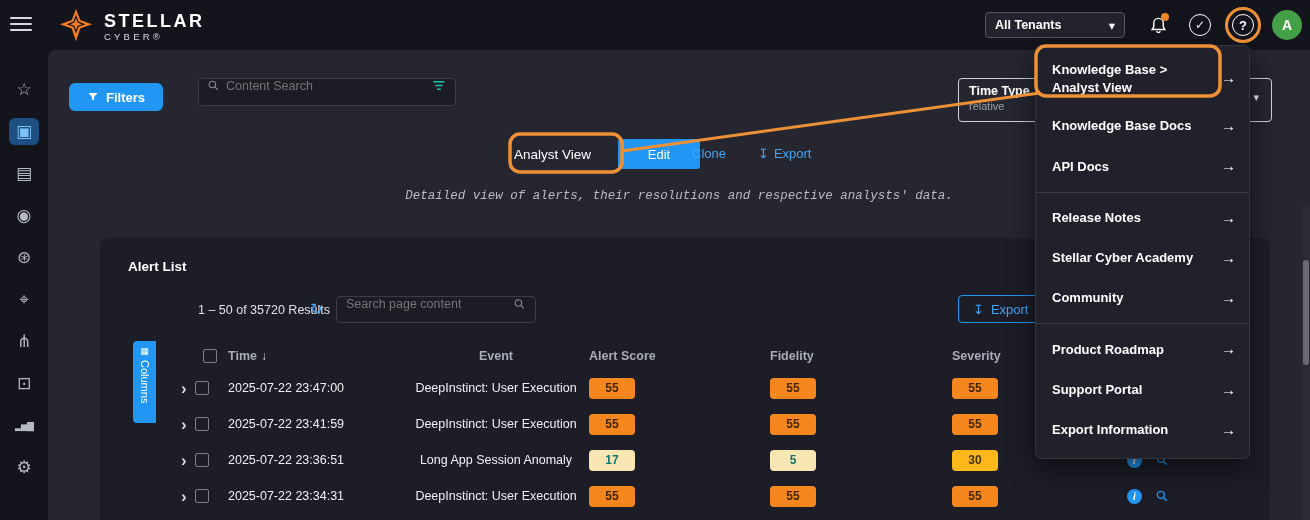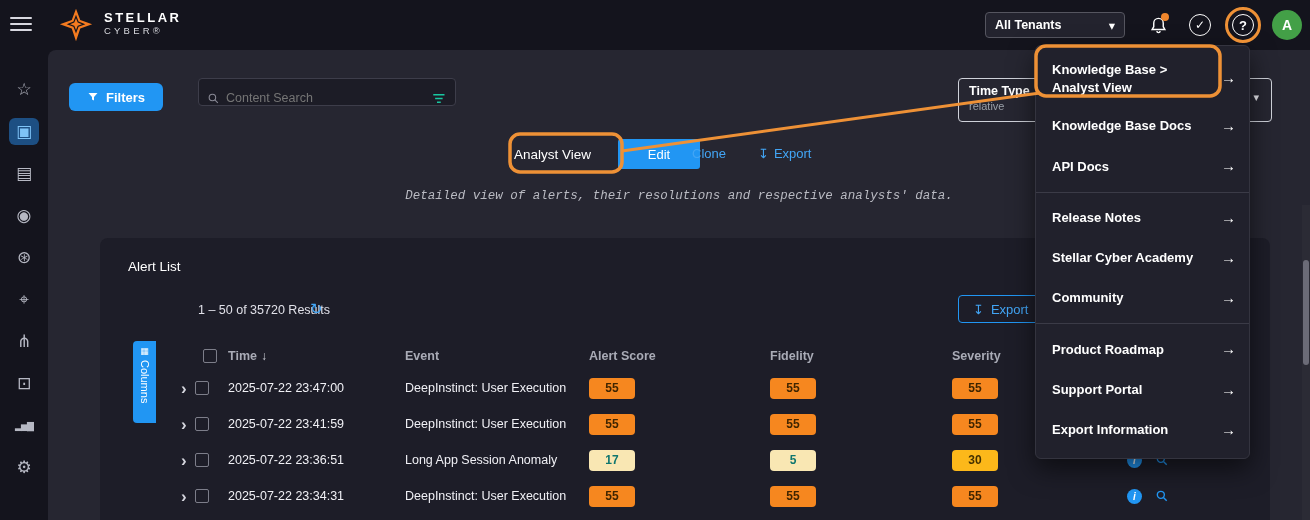--- a/index.html
+++ b/index.html
@@ -5,21 +5,21 @@
   * { margin:0; padding:0; box-sizing:border-box; }
   html,body { width:1310px; height:520px; overflow:hidden; background:#14141d;
     font-family:"Liberation Sans","DejaVu Sans",sans-serif; color:#e8e8ee; }
 
   
   .topbar { position:absolute; left:0; top:0; width:1310px; height:50px; background:#14141d; z-index:10; }
   .hamburger { position:absolute; left:10px; top:17px; width:22px; height:16px; cursor:pointer; }
   .hamburger i { display:block; height:2px; background:#d8d8e0; margin-bottom:4px; border-radius:1px; }
   .logo-star { position:absolute; left:58px; top:8px; }
   .brand { position:absolute; left:104px; top:11px; line-height:1.15; }
-  .brand .l1 { font-size:13px; font-weight:bold; letter-spacing:2.5px; color:#fff; }
+  .brand .l1 { font-size:18px; font-weight:bold; letter-spacing:2.5px; color:#fff; }
   .brand .l2 { font-size:9.5px; letter-spacing:3.2px; color:#d9dadf; }
   .tenant-select { position:absolute; left:985px; top:12px; width:140px; height:26px; background:#23232e;
     border:1px solid #55555f; border-radius:4px; display:flex; align-items:center; justify-content:space-between;
     padding:0 9px; font-size:12.5px; font-weight:bold; color:#fff; cursor:pointer; }
   .icon-btn { position:absolute; top:13px; width:24px; height:24px; display:flex; align-items:center; justify-content:center; cursor:pointer; }
   .bell { left:1146px; }
   .bell .dot { position:absolute; right:1px; top:0; width:8px; height:8px; border-radius:50%; background:#f0862c; }
   .circ-icon { width:22px; height:22px; border:1.6px solid #fff; border-radius:50%; display:flex; align-items:center; justify-content:center; font-size:12px; color:#fff; }
   .check { left:1188px; }
   .help { left:1231px; }
@@ -35,21 +35,21 @@
   .side-item.active { background:#1d4f83; color:#7ec3f7; }
   .side-item.blocks { font-size:9px; letter-spacing:-1px; }
 
   
   .main { position:absolute; left:48px; top:50px; right:0; bottom:0; background:#262631; border-radius:8px 0 0 0; }
 
   .btn-filters { position:absolute; left:21px; top:33px; width:94px; height:28px; background:#2196f3; border:none;
     border-radius:6px; color:#fff; font-size:13px; font-weight:bold; display:flex; align-items:center; justify-content:center;
     gap:7px; cursor:pointer; font-family:inherit; }
 
-  .search-box { background:#1c1c26; border:1px solid #3d3d4a; border-radius:4px; display:flex; align-items:flex-end;
+  .search-box { background:#1c1c26; border:1px solid #3d3d4a; border-radius:4px; display:flex; align-items:flex-start;
     color:#8a8a96; }
   .content-search { position:absolute; left:150px; top:28px; width:258px; height:28px; padding:0 8px; gap:6px; }
   .search-box input { flex:1; background:transparent; border:none; outline:none; color:#d8d8e0; font-size:12.5px; font-family:inherit; }
   .adv-filter-icon { color:#18c7a0; display:flex; align-items:center; cursor:pointer; }
 
   .time-type { position:absolute; left:910px; top:28px; width:314px; height:44px; border:1px solid #cfd2da;
     border-radius:4px; padding:5px 10px; cursor:pointer; }
   .time-type .lbl { font-size:12.5px; color:#fff; font-weight:bold; }
   .time-type .val { font-size:11px; color:#9aa0a8; margin-top:2px; }
   .time-type .chev { position:absolute; right:12px; top:12px; color:#e8e8ee; font-size:11px; }
@@ -60,41 +60,41 @@
     border-radius:3px; color:#fff; font-size:13px; cursor:pointer; font-family:inherit; }
   .link-btn { position:absolute; top:96px; background:none; border:none; color:#42a5f5; font-size:13px; cursor:pointer;
     font-family:inherit; display:flex; align-items:center; gap:5px; }
   .btn-clone { left:644px; }
   .btn-export-top { left:710px; }
   .view-desc { position:absolute; left:0; top:139px; width:1262px; text-align:center; font-style:italic;
     font-size:12.5px; color:#b9bac2;font-family:Liberation Mono, monospace; }
 
   
   .card { position:absolute; left:52px; top:188px; width:1170px; height:330px; background:#1d1d28; border-radius:8px; }
-  .card-title { position:absolute; left:28px; top:21px; font-size:13.5px; color:#fff; }
+  .card-title { position:absolute; left:28px; top:21px; font-size:13.5px; color:#fff;font-weight:bold; }
   .results { position:absolute; left:98px; top:65px; font-size:12.5px; color:#e0e0e8; }
   .refresh { position:absolute; left:210px; top:62px; color:#42a5f5; font-size:15px; cursor:pointer; }
   .page-search { position:absolute; left:236px; top:58px; width:200px; height:27px; padding:0 9px; gap:6px; }
   .btn-export-card { position:absolute; left:858px; top:57px; height:28px; padding:0 14px; background:#1d1d28;
     border:1px solid #2196f3; border-radius:4px; color:#42a5f5; font-size:13px; display:flex; align-items:center; gap:7px;
     cursor:pointer; font-family:inherit; }
   .columns-tab { position:absolute; left:33px; top:103px; width:23px; height:82px; background:#2196f3; border-radius:4px 0 0 4px;
     color:#fff; display:flex; flex-direction:column; align-items:center; padding-top:5px; gap:4px; cursor:pointer; }
   .columns-tab .vtext { writing-mode:vertical-rl; font-size:11px; }
   .columns-tab .grid-ic { font-size:9px; }
 
   .tbl { position:absolute; left:75px; top:104px; right:18px; }
   .trow, .thead { display:grid; grid-template-columns:48px 177px 187px 173px 190px 165px 1fr; align-items:center; }
   .thead { height:28px; color:#a9abb6; font-size:12.5px; font-weight:bold; }
   .trow { height:36px; font-size:12.5px; color:#f0f0f5; }
   .c-first { display:flex; align-items:center; gap:8px; padding-left:6px; }
   .chev-exp { color:#d5d6de; font-size:17px; font-weight:bold; line-height:1; cursor:pointer; }
   .cb { width:14px; height:14px; border:1.5px solid #7d7e8a; border-radius:2px; background:transparent; cursor:pointer; flex:0 0 auto; }
   .c-time { padding-left:5px; }
-  .c-event { padding-left:5px; }
+  .c-event { padding-left:5px;text-align:center; }
   .sort-arrow { font-size:12px; color:#cfd0d8; margin-left:4px; }
   .badge { display:inline-block; width:46px; height:21px; line-height:21px; border-radius:4px; text-align:center;
     font-size:12px; font-weight:bold; }
   .badge.high { background:#f6871f; color:#402500; }
   .badge.low  { background:#f9e7b3; color:#0f766e; }
   .badge.med  { background:#fcb81a; color:#453200; }
   .c-score { padding-left:2px; } .c-fid { padding-left:10px; } .c-sev { padding-left:2px; }
   .c-act { display:flex; align-items:center; gap:13px; padding-left:12px; }
   .info-ic { width:15px; height:15px; border-radius:50%; background:#2196f3; color:#fff; font-size:10px; font-weight:bold;
     font-style:italic; display:flex; align-items:center; justify-content:center; cursor:pointer; }
@@ -228,20 +228,27 @@
     <span>Export</span>
   </button>
   <div class="view-desc">Detailed view of alerts, their resolutions and respective analysts' data.</div>
 
   <div class="card">
     <div class="card-title">Alert List</div>
 
     <div class="results">1 – 50 of 35720 Results</div>
     <span class="refresh">↻</span>
 
+    <div class="search-box page-search">
+      <input placeholder="Search page content" style="">
+      <svg width="14" height="14" viewBox="0 0 24 24">
+          <circle cx="10" cy="10" r="6" fill="none" stroke="currentColor" stroke-width="2"></circle>
+          <line x1="14.5" y1="14.5" x2="20" y2="20" stroke="currentColor" stroke-width="2"></line>
+        </svg>
+    </div>
 
     <button class="btn-export-card">
       <span>↧</span>
       <span>Export</span>
     </button>
 
     <div class="columns-tab">
       <span class="grid-ic">▦</span>
       <span class="vtext">Columns</span>
     </div>

